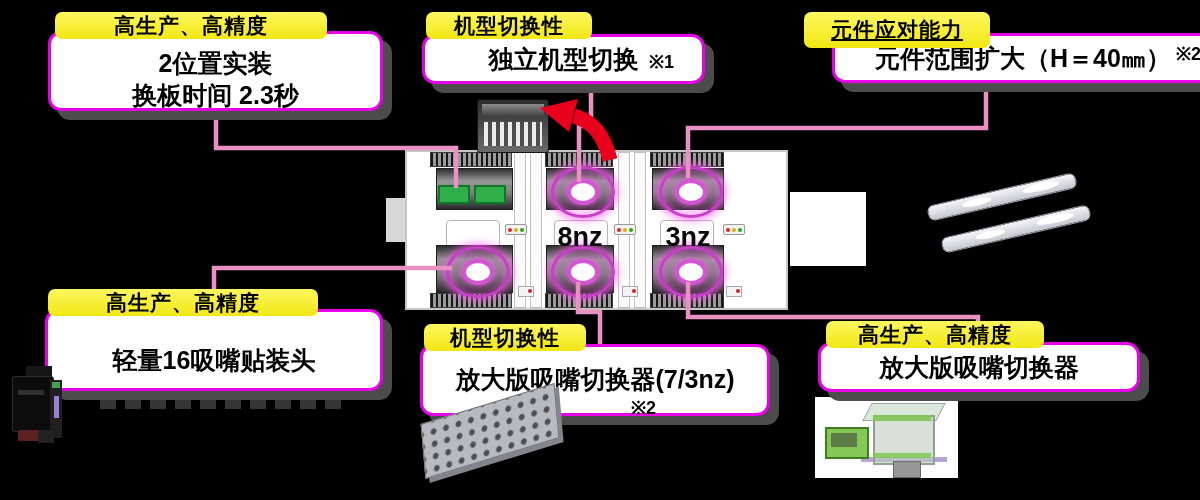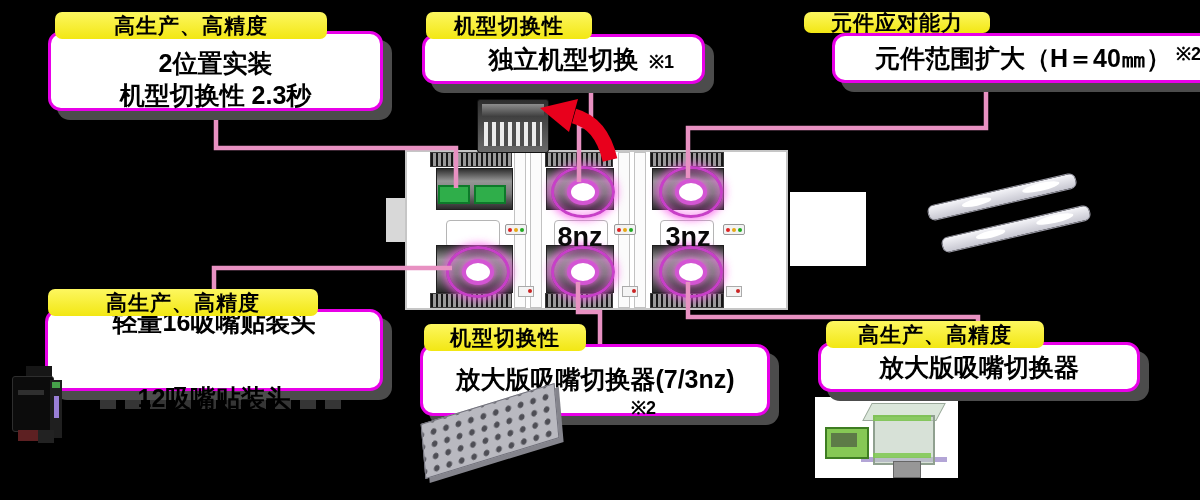--- a/index.html
+++ b/index.html
@@ -167,45 +167,44 @@
     <g>
       <path d="M610,160 C604,134 592,121 574,116" stroke="#e8001c" stroke-width="15" fill="none"></path>
       <polygon points="540,108 578,99 569,132" fill="#e8001c"></polygon>
     </g>
   </svg>
 
   <div class="ctitle" style="left:55px;top:12px;width:272px;height:27px;">高生产、高精度</div>
   <div class="cbox" style="left:48px;top:31px;width:335px;height:80px;">
     <div class="colflex" style="padding-top:8px;">
       <div class="cbody">2位置实装</div>
-      <div class="cbody">机型切换性 2.3秒</div>
+      <div class="cbody">换板时间 2.3秒</div>
     </div>
   </div>
 
   <div class="ctitle" style="left:426px;top:12px;width:166px;height:27px;">机型切换性</div>
   <div class="cbox" style="left:422px;top:34px;width:283px;height:50px;">
     <div class="colflex">
       <div class="cbody">独立机型切换</div>
     </div>
     <span class="note" style="right:28px;top:12px;">※1</span>
   </div>
 
-  <div class="ctitle" style="left:804px;top:12px;width:186px;height:21px;">元件应对能力</div>
+  <div class="ctitle" style="left:804px;top:12px;width:186px;height:36px;text-decoration:underline;">元件应对能力</div>
   <div class="cbox" style="left:800px;top:33px;width:382px;height:50px;margin-left:32px;">
     <div class="colflex">
       <div class="cbody">元件范围扩大（H＝40㎜）</div>
     </div>
     <span class="note" style="right:10px;top:5px;">※2</span>
   </div>
 
   <div class="ctitle" style="left:48px;top:289px;width:270px;height:27px;">高生产、高精度</div>
   <div class="cbox" style="left:45px;top:309px;width:338px;height:82px;">
     <div class="colflex" style="padding-top:10px;gap:44px;">
       <div class="cbody">轻量16吸嘴贴装头</div>
-      <div class="cbody">12吸嘴贴装头</div>
     </div>
   </div>
 
   <div class="ctitle" style="left:424px;top:324px;width:162px;height:27px;">机型切换性</div>
   <div class="cbox" style="left:420px;top:344px;width:350px;height:72px;">
     <div class="cbody" style="margin-top:16px;">放大版吸嘴切换器(7/3nz)</div>
     <span class="note" style="left:208px;top:48px;">※2</span>
   </div>
 
   <div class="ctitle" style="left:826px;top:321px;width:218px;height:27px;">高生产、高精度</div>

